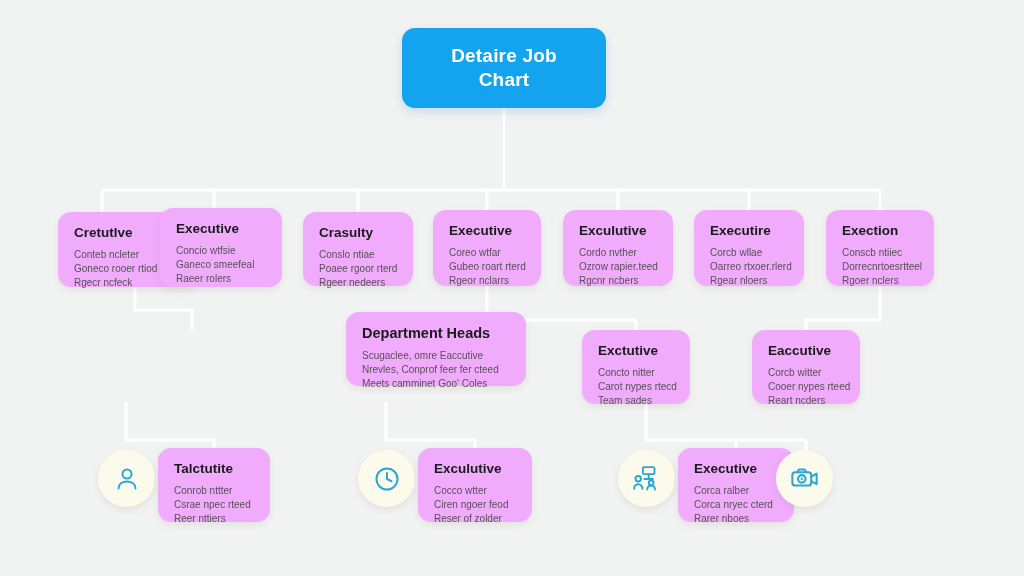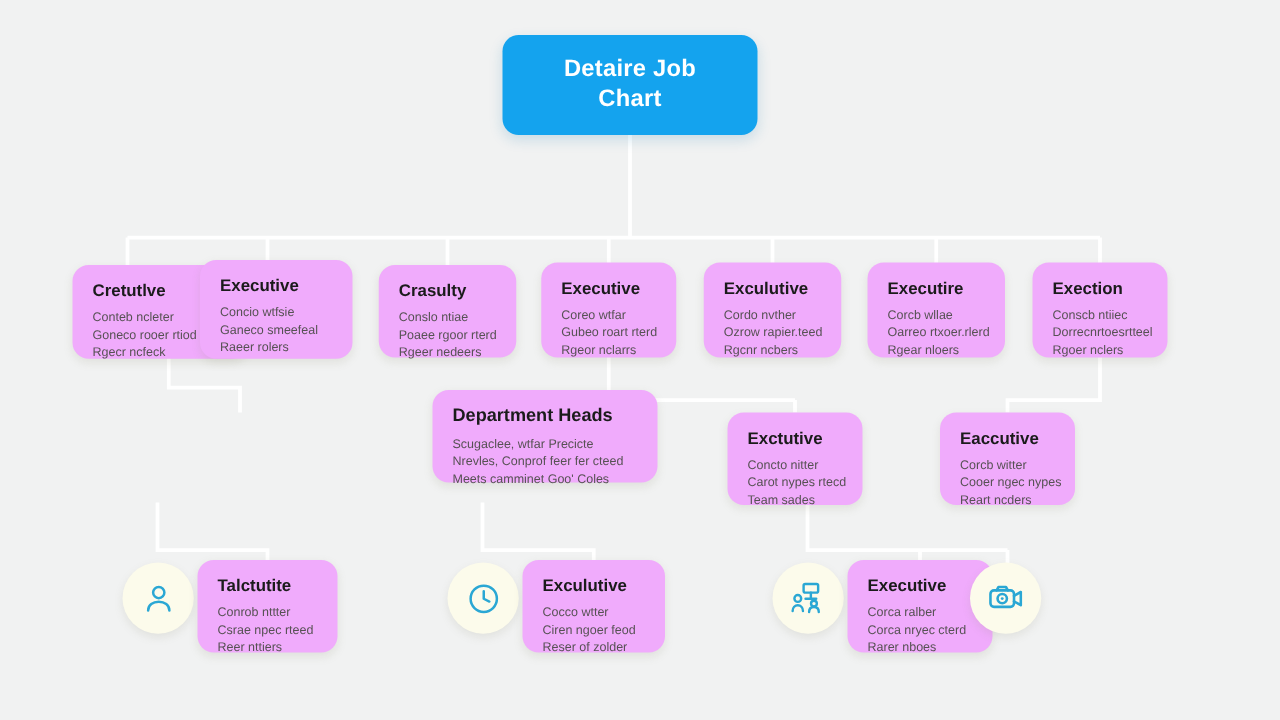--- a/index.html
+++ b/index.html
@@ -191,36 +191,36 @@
   <div class="card" style="left:826px; top:210px; width:108px; height:76px;">
     <div class="card-title">Exection</div>
     <div class="card-line">Conscb ntiiec</div>
     <div class="card-line">Dorrecnrtoesrtteel</div>
     <div class="card-line">Rgoer nclers</div>
   </div>
 
 
   <div class="card" style="left:346px; top:312px; width:180px; height:74px;">
     <div class="card-title big">Department Heads</div>
-    <div class="card-line">Scugaclee, wtfar Precicte</div>
+    <div class="card-line">Scugaclee, omre Eaccutive</div>
     <div class="card-line">Nrevles, Conprof feer fer cteed</div>
     <div class="card-line">Meets camminet Goo' Coles</div>
   </div>
 
   <div class="card" style="left:582px; top:330px; width:108px; height:74px;">
     <div class="card-title">Exctutive</div>
     <div class="card-line">Concto nitter</div>
     <div class="card-line">Carot nypes rtecd</div>
     <div class="card-line">Team sades</div>
   </div>
 
   <div class="card" style="left:752px; top:330px; width:108px; height:74px;">
     <div class="card-title">Eaccutive</div>
     <div class="card-line">Corcb witter</div>
-    <div class="card-line">Cooer ngec nypes</div>
+    <div class="card-line">Cooer nypes rteed</div>
     <div class="card-line">Reart ncders</div>
   </div>
 
   <div class="icon-bubble" style="left:98px; top:450px; width:57px; height:57px;">
     <svg width="30" height="30" viewBox="0 0 24 24" fill="none" stroke="#2aa7d4" stroke-width="1.6" stroke-linecap="round" stroke-linejoin="round">
       <circle cx="12" cy="8" r="3.6"></circle>
       <path d="M5.2 19.5c0-3.6 3.1-5.6 6.8-5.6s6.8 2 6.8 5.6"></path>
     </svg>
   </div>
   <div class="card" style="left:158px; top:448px; width:112px; height:74px;">

